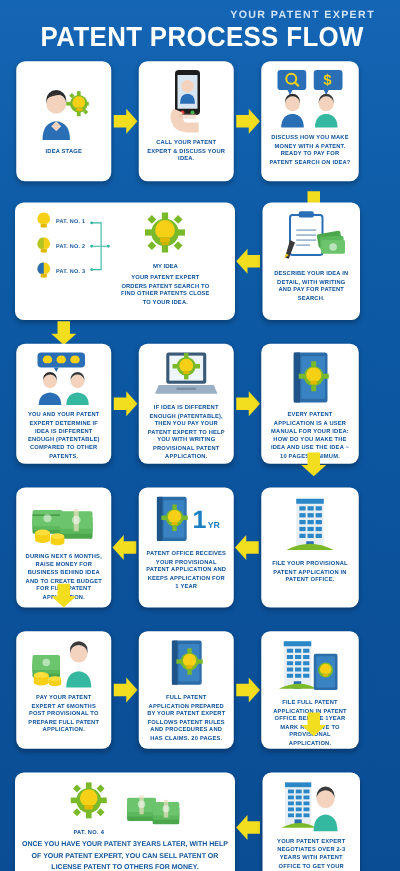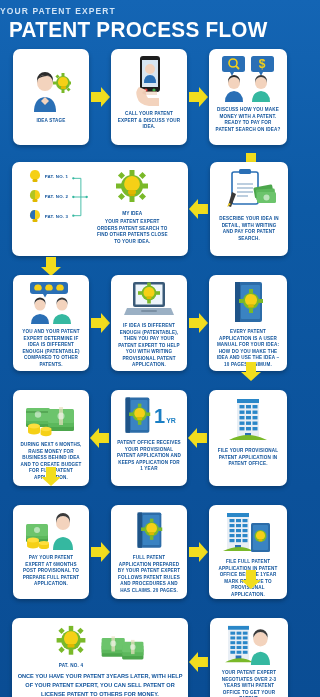--- a/index.html
+++ b/index.html
@@ -13,21 +13,21 @@
     background-image:
       linear-gradient(180deg, #1465b4 0%, #0d5aa5 30%, #0b519a 70%, #0a4d94 100%),
       repeating-linear-gradient(90deg, rgba(255,255,255,0.045) 0 9px, rgba(0,0,0,0) 9px 22px),
       repeating-linear-gradient(0deg, rgba(0,0,0,0.05) 0 7px, rgba(0,0,0,0) 7px 20px);
     background-blend-mode: normal, overlay, overlay;
     position: relative;
   }
   .page { position: relative; width: 300px; height: 697px; }
 
   
-  .header { text-align: left; padding-top: 6px; }
+  .header { text-align: right; padding-top: 6px; }
   .kicker {
     color: #cfe3f6; font-size: 8.5px; letter-spacing: 1.1px;
     font-weight: 700; text-transform: uppercase;
   }
   .title {
     color: #ffffff; font-size: 22px; font-weight: 800;
     letter-spacing: 0.3px; text-transform: uppercase;
     margin-top: 1px; font-stretch: condensed;
     transform: scaleX(0.94); transform-origin: center;
   }

